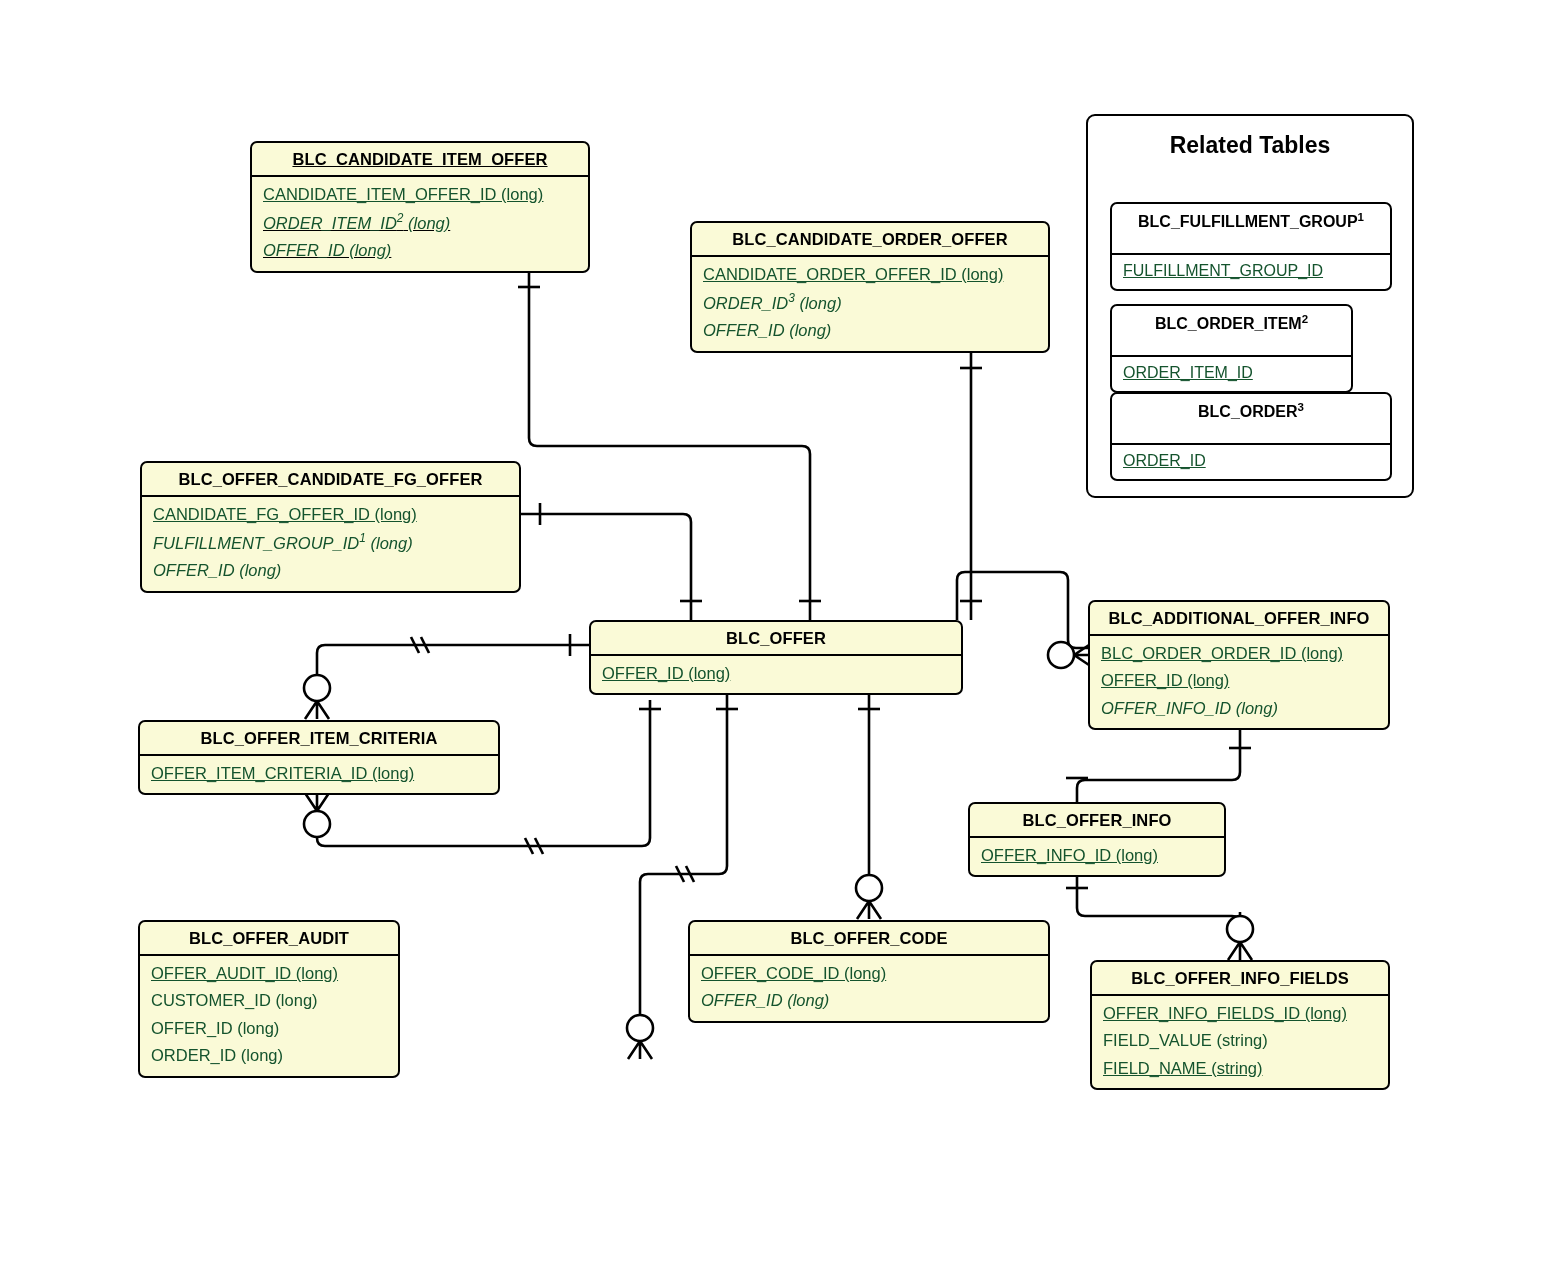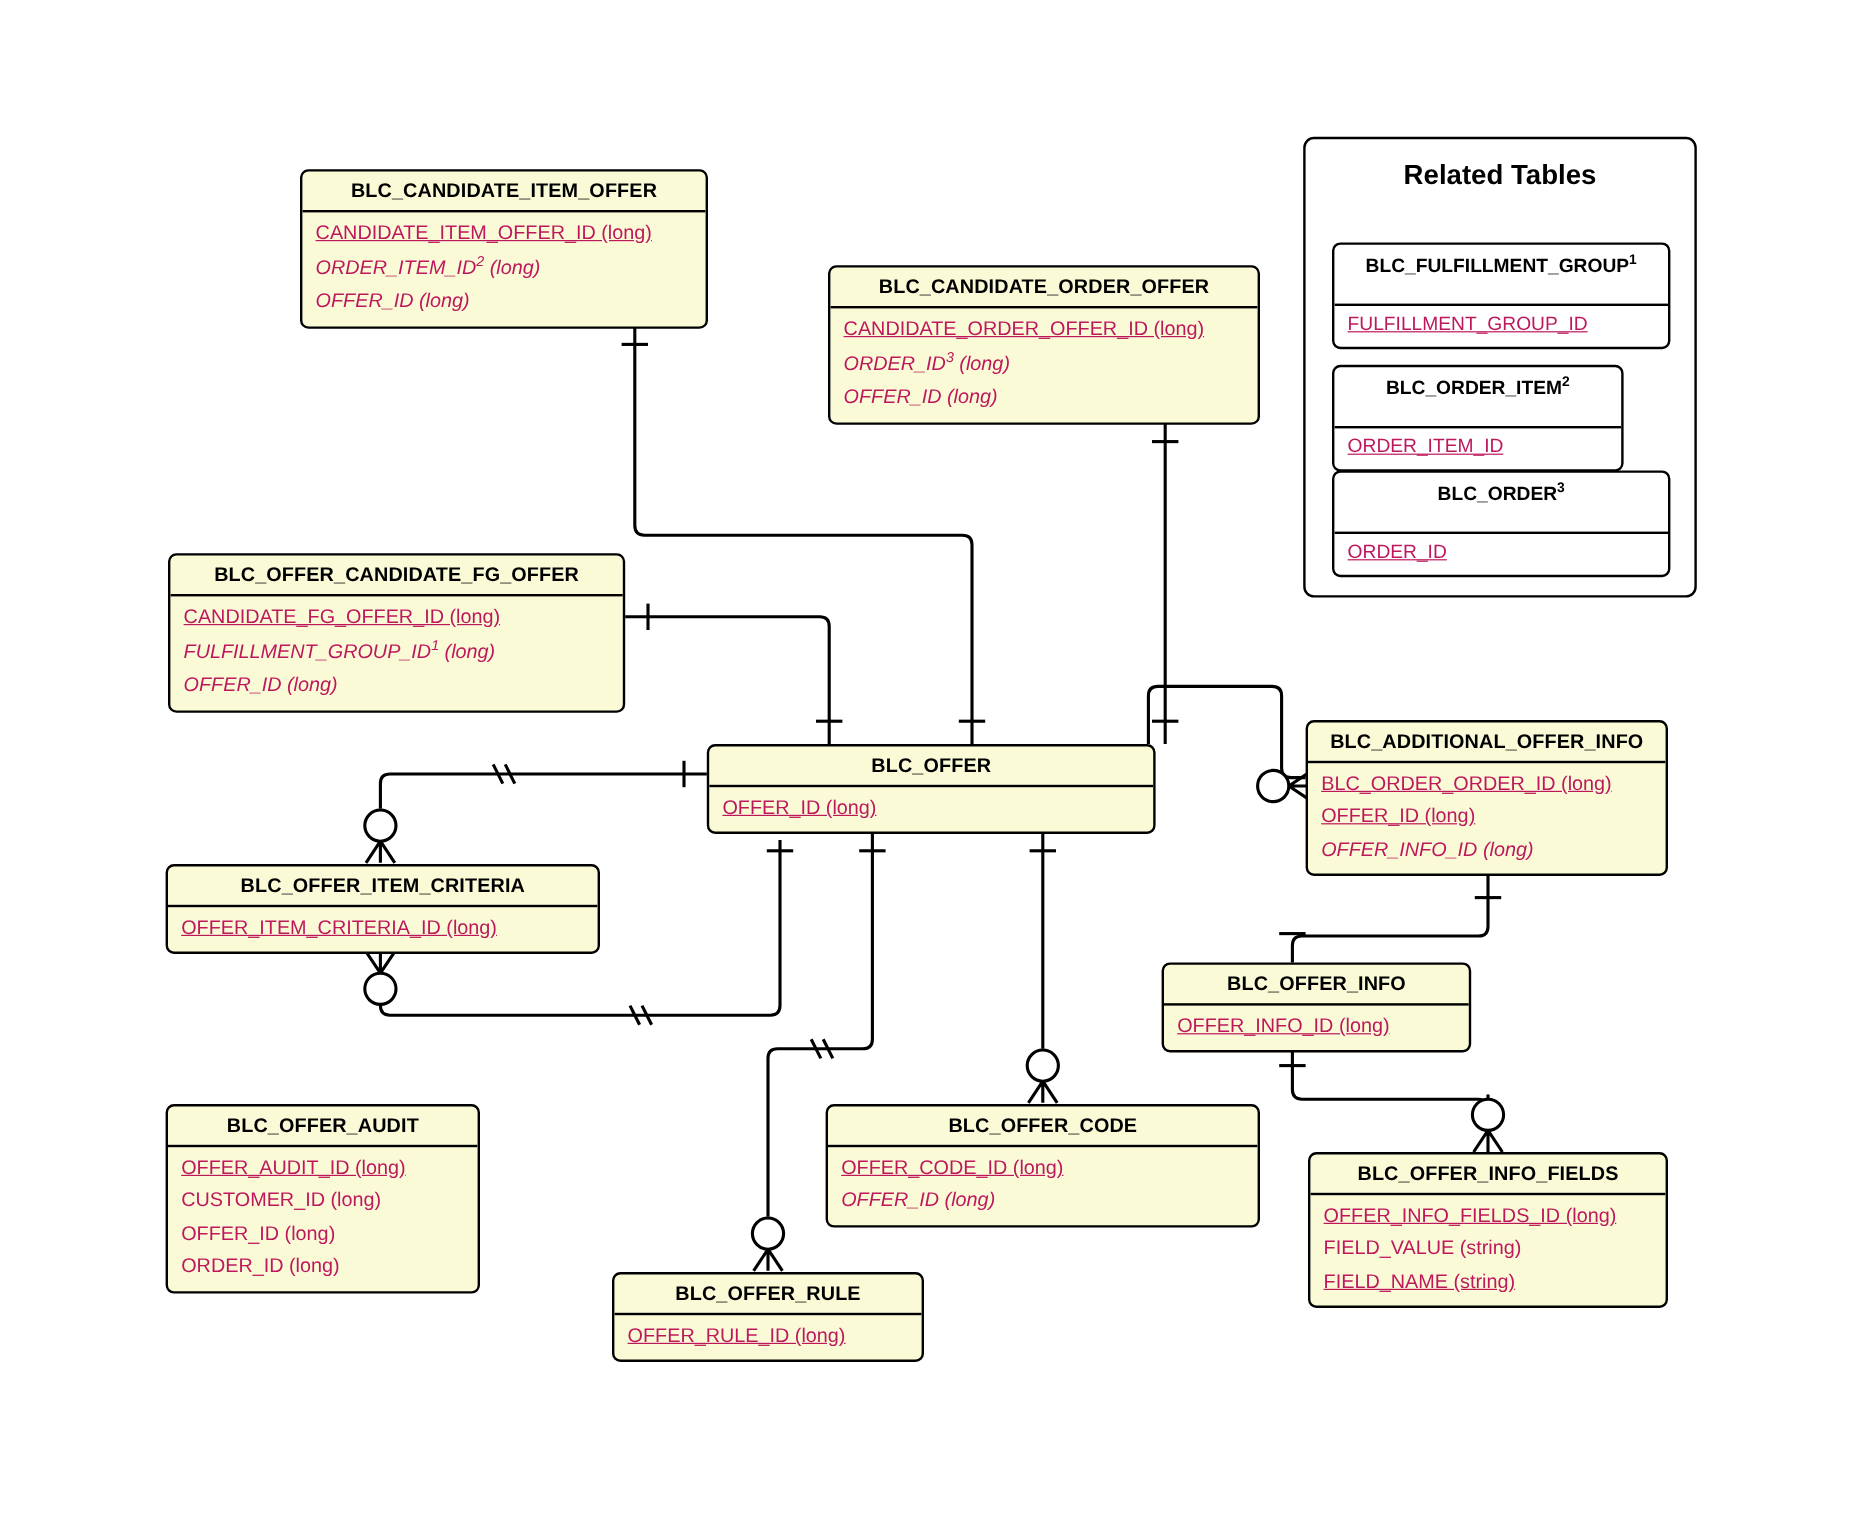--- a/index.html
+++ b/index.html
@@ -9,21 +9,21 @@
   .ln{fill:none;stroke:#000;stroke-width:2.6;stroke-linejoin:round;stroke-linecap:butt;}
   .tick{stroke:#000;stroke-width:2.6;}
   .sym{fill:#fff;stroke:#000;stroke-width:2.6;}
   .crow{fill:none;stroke:#000;stroke-width:2.6;}
 
   .ent{position:absolute;box-sizing:border-box;background:#FAFAD7;border:2.6px solid #000;
        border-radius:7px;overflow:hidden;}
   .ent .hdr{text-align:center;font-weight:bold;font-size:16.5px;color:#000;
             padding:7px 8px 6px 8px;border-bottom:2.6px solid #000;letter-spacing:.1px;white-space:nowrap;}
   .ent .body{padding:4px 0 6px 0;}
-  .attr{font-size:16.5px;color:#be185d;padding:2px 10px 2px 11px;white-space:nowrap;line-height:1.42;}
+  .attr{font-size:16.5px;color:#14532d;padding:2px 10px 2px 11px;white-space:nowrap;line-height:1.42;}
   .attr.pk{text-decoration:underline;}
   .attr.fk{font-style:italic;}
 
   .relbox{position:absolute;box-sizing:border-box;background:#fff;border:2.6px solid #000;border-radius:9px;}
   .relbox .title{text-align:center;font-weight:bold;font-size:23px;padding-top:16px;color:#000;}
   .mini{position:absolute;box-sizing:border-box;background:#fff;border:2.6px solid #000;border-radius:7px;overflow:hidden;}
   .mini .hdr{text-align:center;font-weight:bold;font-size:16px;padding:7px 6px 22px 6px;border-bottom:2.6px solid #000;white-space:nowrap;}
   .mini .attr{font-size:16px;padding:5px 10px 6px 11px;}
   sup{font-size:.72em;}
 </style>
@@ -79,21 +79,21 @@
     <path class="ln" d="M 1240,729 L 1240,772 Q 1240,780 1232,780 L 1085,780 Q 1077,780 1077,788 L 1077,802"></path>
     <line class="tick" x1="1229" y1="748" x2="1251" y2="748"></line>
     <line class="tick" x1="1066" y1="778" x2="1088" y2="778"></line>
 
     <path class="ln" d="M 1077,868 L 1077,908 Q 1077,916 1085,916 L 1232,916 Q 1240,916 1240,924 L 1240,912"></path>
     <line class="tick" x1="1066" y1="888" x2="1088" y2="888"></line>
     <circle class="sym" cx="1240" cy="929" r="13"></circle>
     <path class="crow" d="M 1240,942 L 1228,960 M 1240,942 L 1252,960 M 1240,942 L 1240,960"></path>
   </svg>
 
-  <div class="ent" style="left:250px;top:141px;width:340px;">
+  <div class="ent" style="left:250px;top:141px;width:340px;text-decoration:underline;">
     <div class="hdr">BLC_CANDIDATE_ITEM_OFFER</div>
     <div class="body">
       <div class="attr pk">CANDIDATE_ITEM_OFFER_ID (long)</div>
       <div class="attr fk">ORDER_ITEM_ID<sup>2</sup> (long)</div>
       <div class="attr fk">OFFER_ID (long)</div>
     </div>
   </div>
 
   <div class="ent" style="left:690px;top:221px;width:360px;">
     <div class="hdr">BLC_CANDIDATE_ORDER_OFFER</div>
@@ -163,26 +163,20 @@
 
   <div class="ent" style="left:1090px;top:960px;width:300px;">
     <div class="hdr">BLC_OFFER_INFO_FIELDS</div>
     <div class="body">
       <div class="attr pk">OFFER_INFO_FIELDS_ID (long)</div>
       <div class="attr">FIELD_VALUE (string)</div>
       <div class="attr pk">FIELD_NAME (string)</div>
     </div>
   </div>
 
-  <div class="ent" style="left:510px;top:1060px;width:260px;">
-    <div class="hdr">BLC_OFFER_RULE</div>
-    <div class="body">
-      <div class="attr pk">OFFER_RULE_ID (long)</div>
-    </div>
-  </div>
 
   <div class="relbox" style="left:1086px;top:114px;width:328px;height:384px;">
     <div class="title">Related Tables</div>
 
     <div class="mini" style="left:22px;top:86px;width:282px;">
       <div class="hdr">BLC_FULFILLMENT_GROUP<sup>1</sup></div>
       <div class="attr pk">FULFILLMENT_GROUP_ID</div>
     </div>
 
     <div class="mini" style="left:22px;top:188px;width:243px;">

